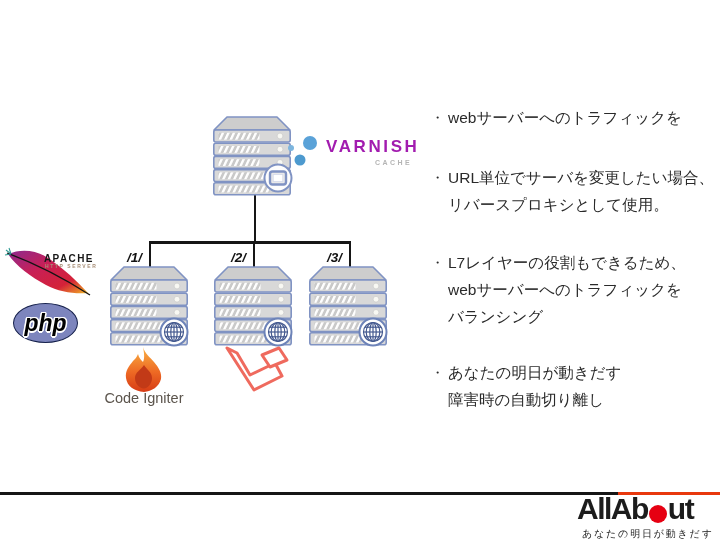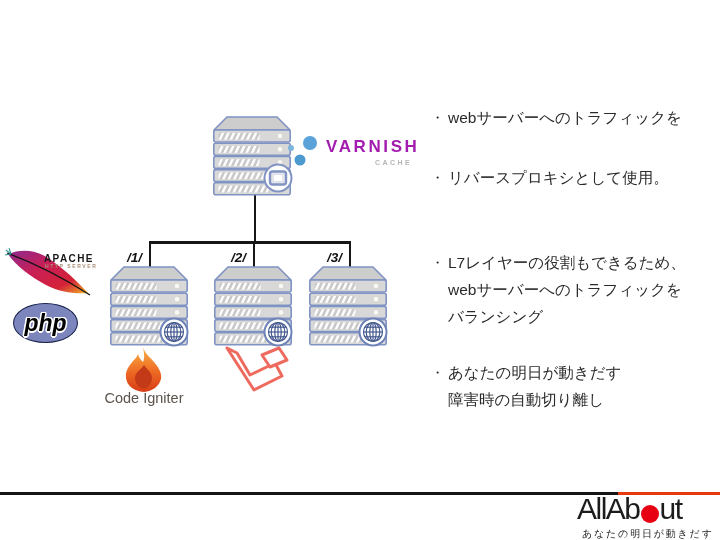--- a/index.html
+++ b/index.html
@@ -35,21 +35,21 @@
 
   
   .bullets{left:431px;top:101px;width:292px;font-size:15.5px;color:#2a2a2a;}
   .bullet{position:absolute;left:0;display:flex;}
   .bullet .marker{width:17px;font-size:13px;line-height:27px;flex:0 0 17px;}
   .bullet .line{line-height:27px;white-space:nowrap;}
 
   
   .rule-black{left:0;top:492px;width:618px;height:3px;background:#151515;}
   .rule-red{left:618px;top:492px;width:102px;height:3px;background:#e8380d;}
-  .brand{left:577px;top:494px;display:flex;align-items:flex-end;font-weight:normal;font-size:30px;
+  .brand{left:577px;top:494px;display:flex;align-items:flex-end;font-weight:bold;font-size:30px;
          letter-spacing:-1.5px;color:#1c1c1c;line-height:1;}
   .brand-dot{display:inline-block;width:18px;height:18px;border-radius:50%;background:#e60012;margin:0 1px 1px 1px;}
   .tagline{left:582px;top:527px;font-size:10px;letter-spacing:1.8px;color:#1a1a1a;white-space:nowrap;}
 </style>
 </head>
 <body>
 
 <div class="slide">
 
   <svg width="0" height="0" style="position:absolute" aria-hidden="true">
@@ -193,20 +193,21 @@
   <div class="abs bullets">
     <div class="bullet" style="top:3px;">
       <span class="marker">・</span>
       <div>
         <div class="line">webサーバーへのトラフィックを</div>
       </div>
     </div>
     <div class="bullet" style="top:63px;">
       <span class="marker">・</span>
       <div>
+        <div class="line">URL単位でサーバを変更したい場合、</div>
         <div class="line">リバースプロキシとして使用。</div>
       </div>
     </div>
     <div class="bullet" style="top:148px;">
       <span class="marker">・</span>
       <div>
         <div class="line">L7レイヤーの役割もできるため、</div>
         <div class="line">webサーバーへのトラフィックを</div>
         <div class="line">バランシング</div>
       </div>

